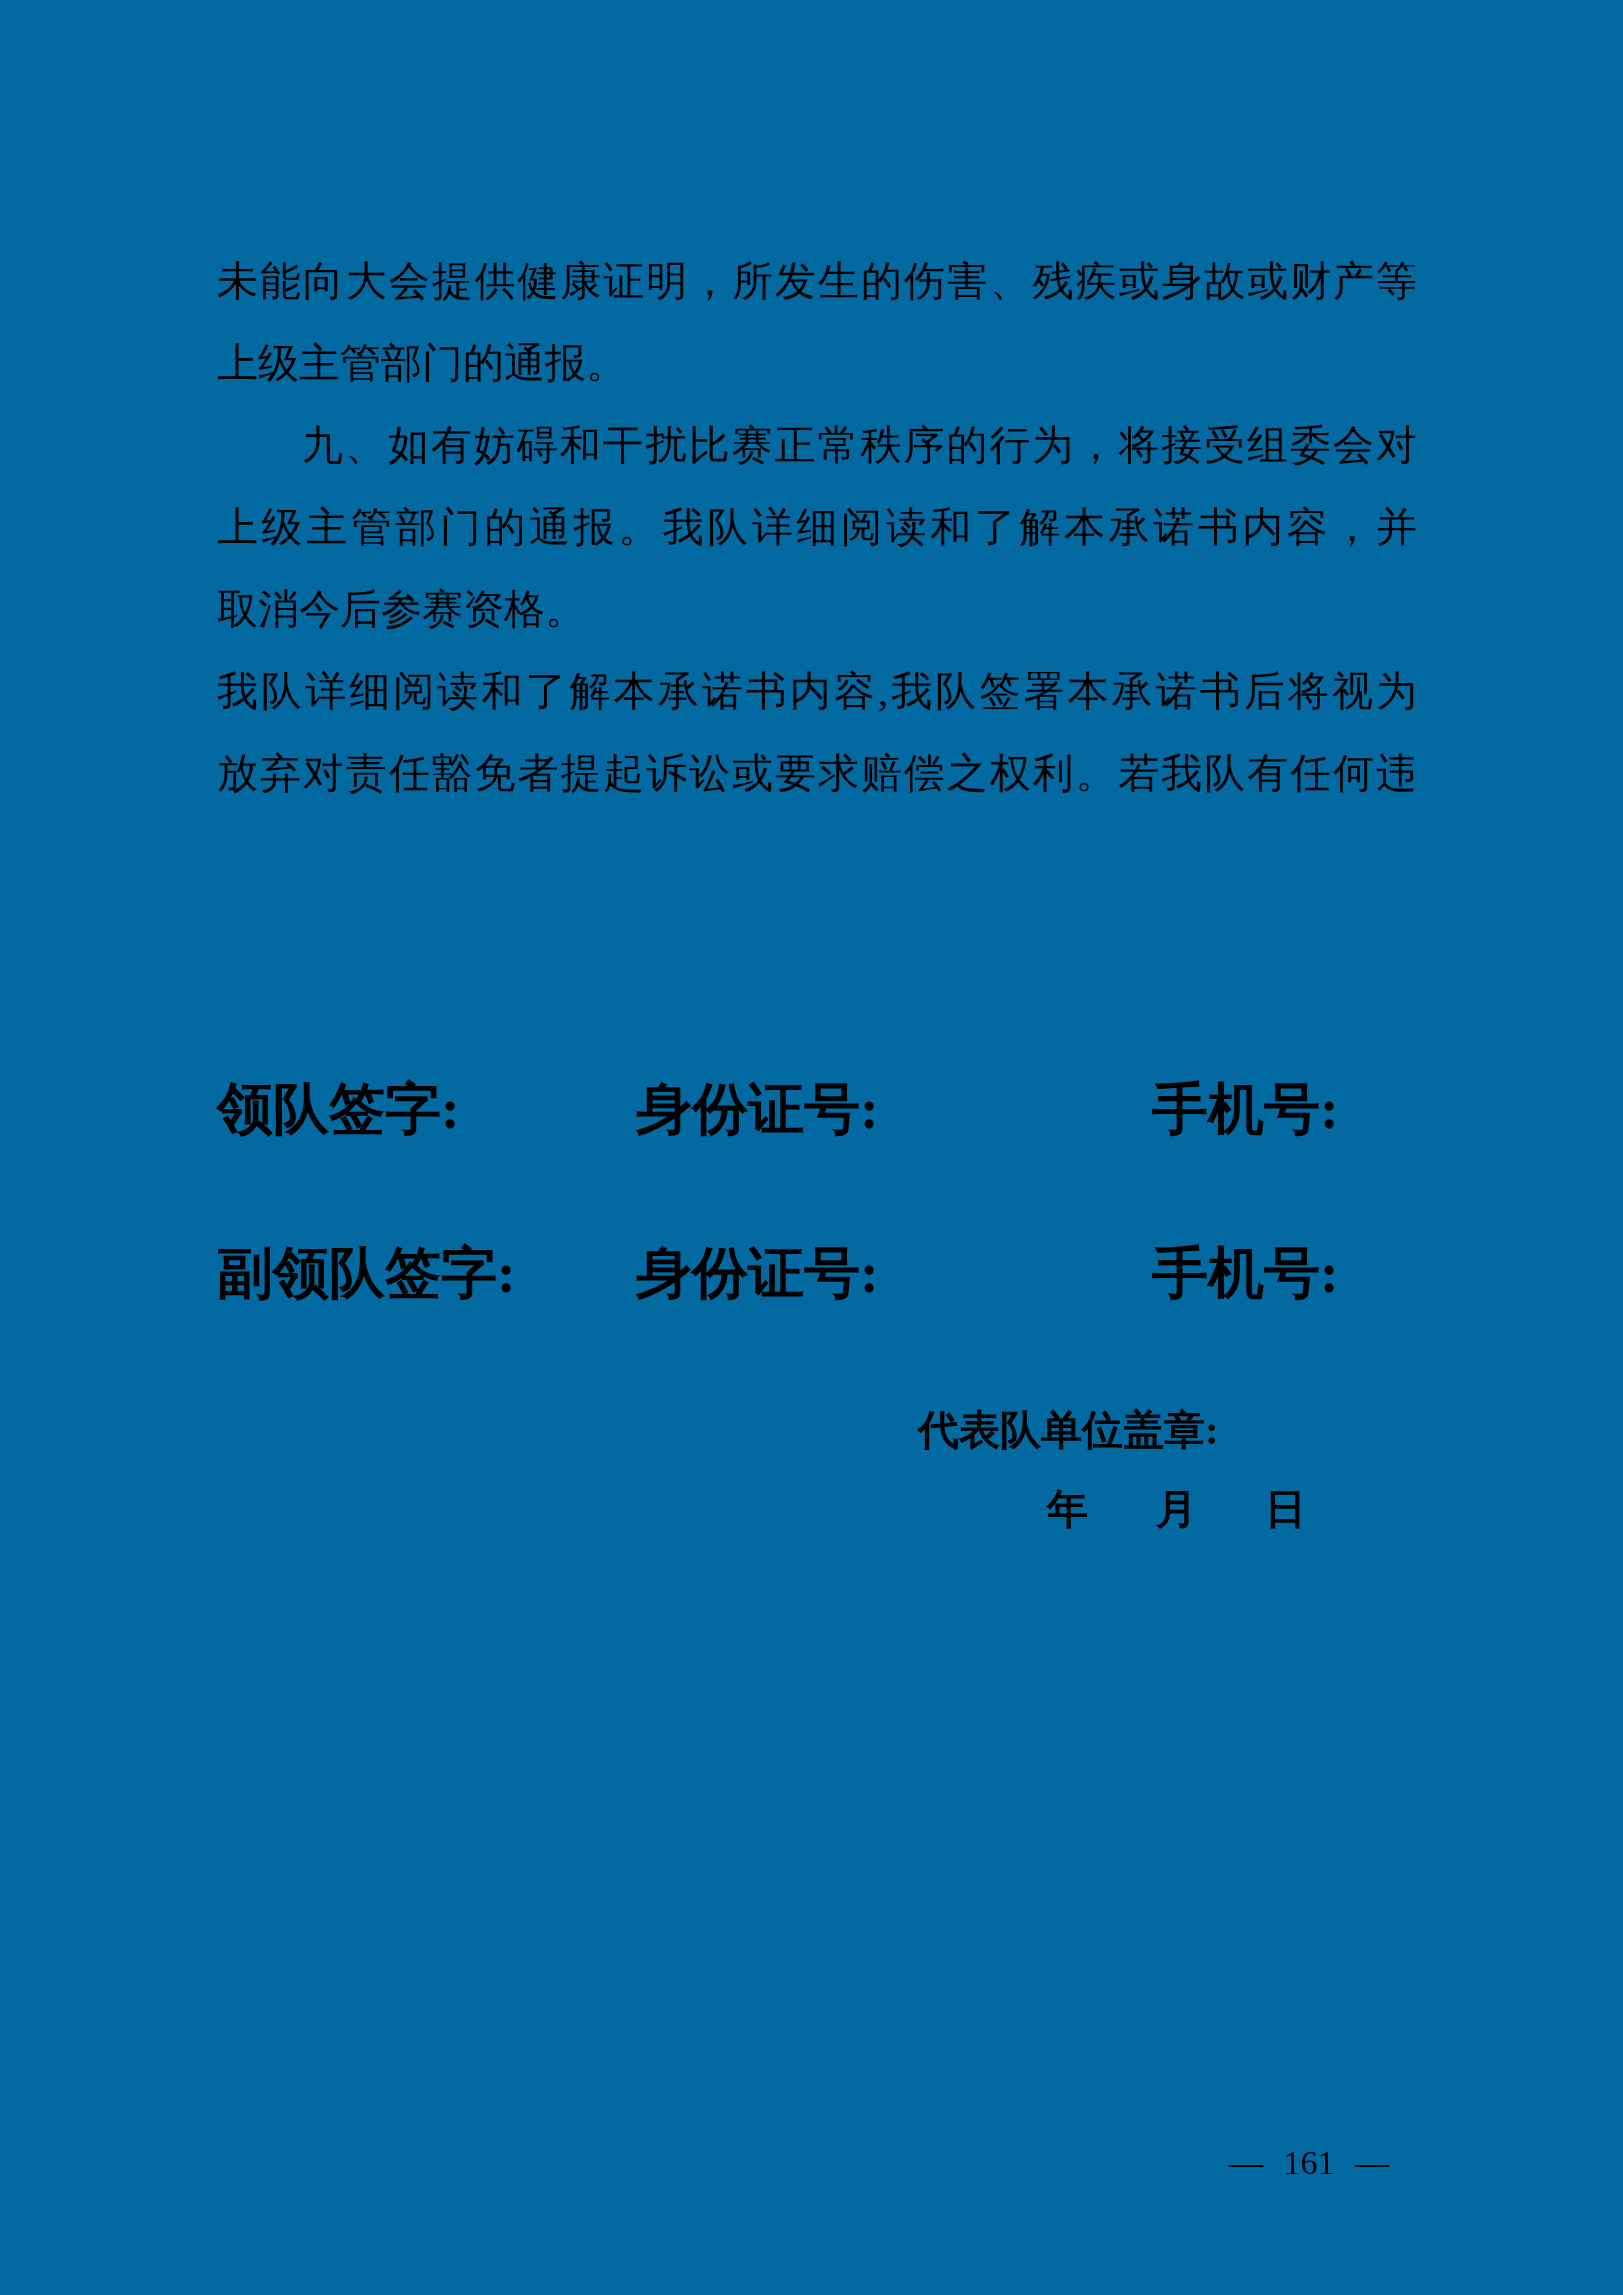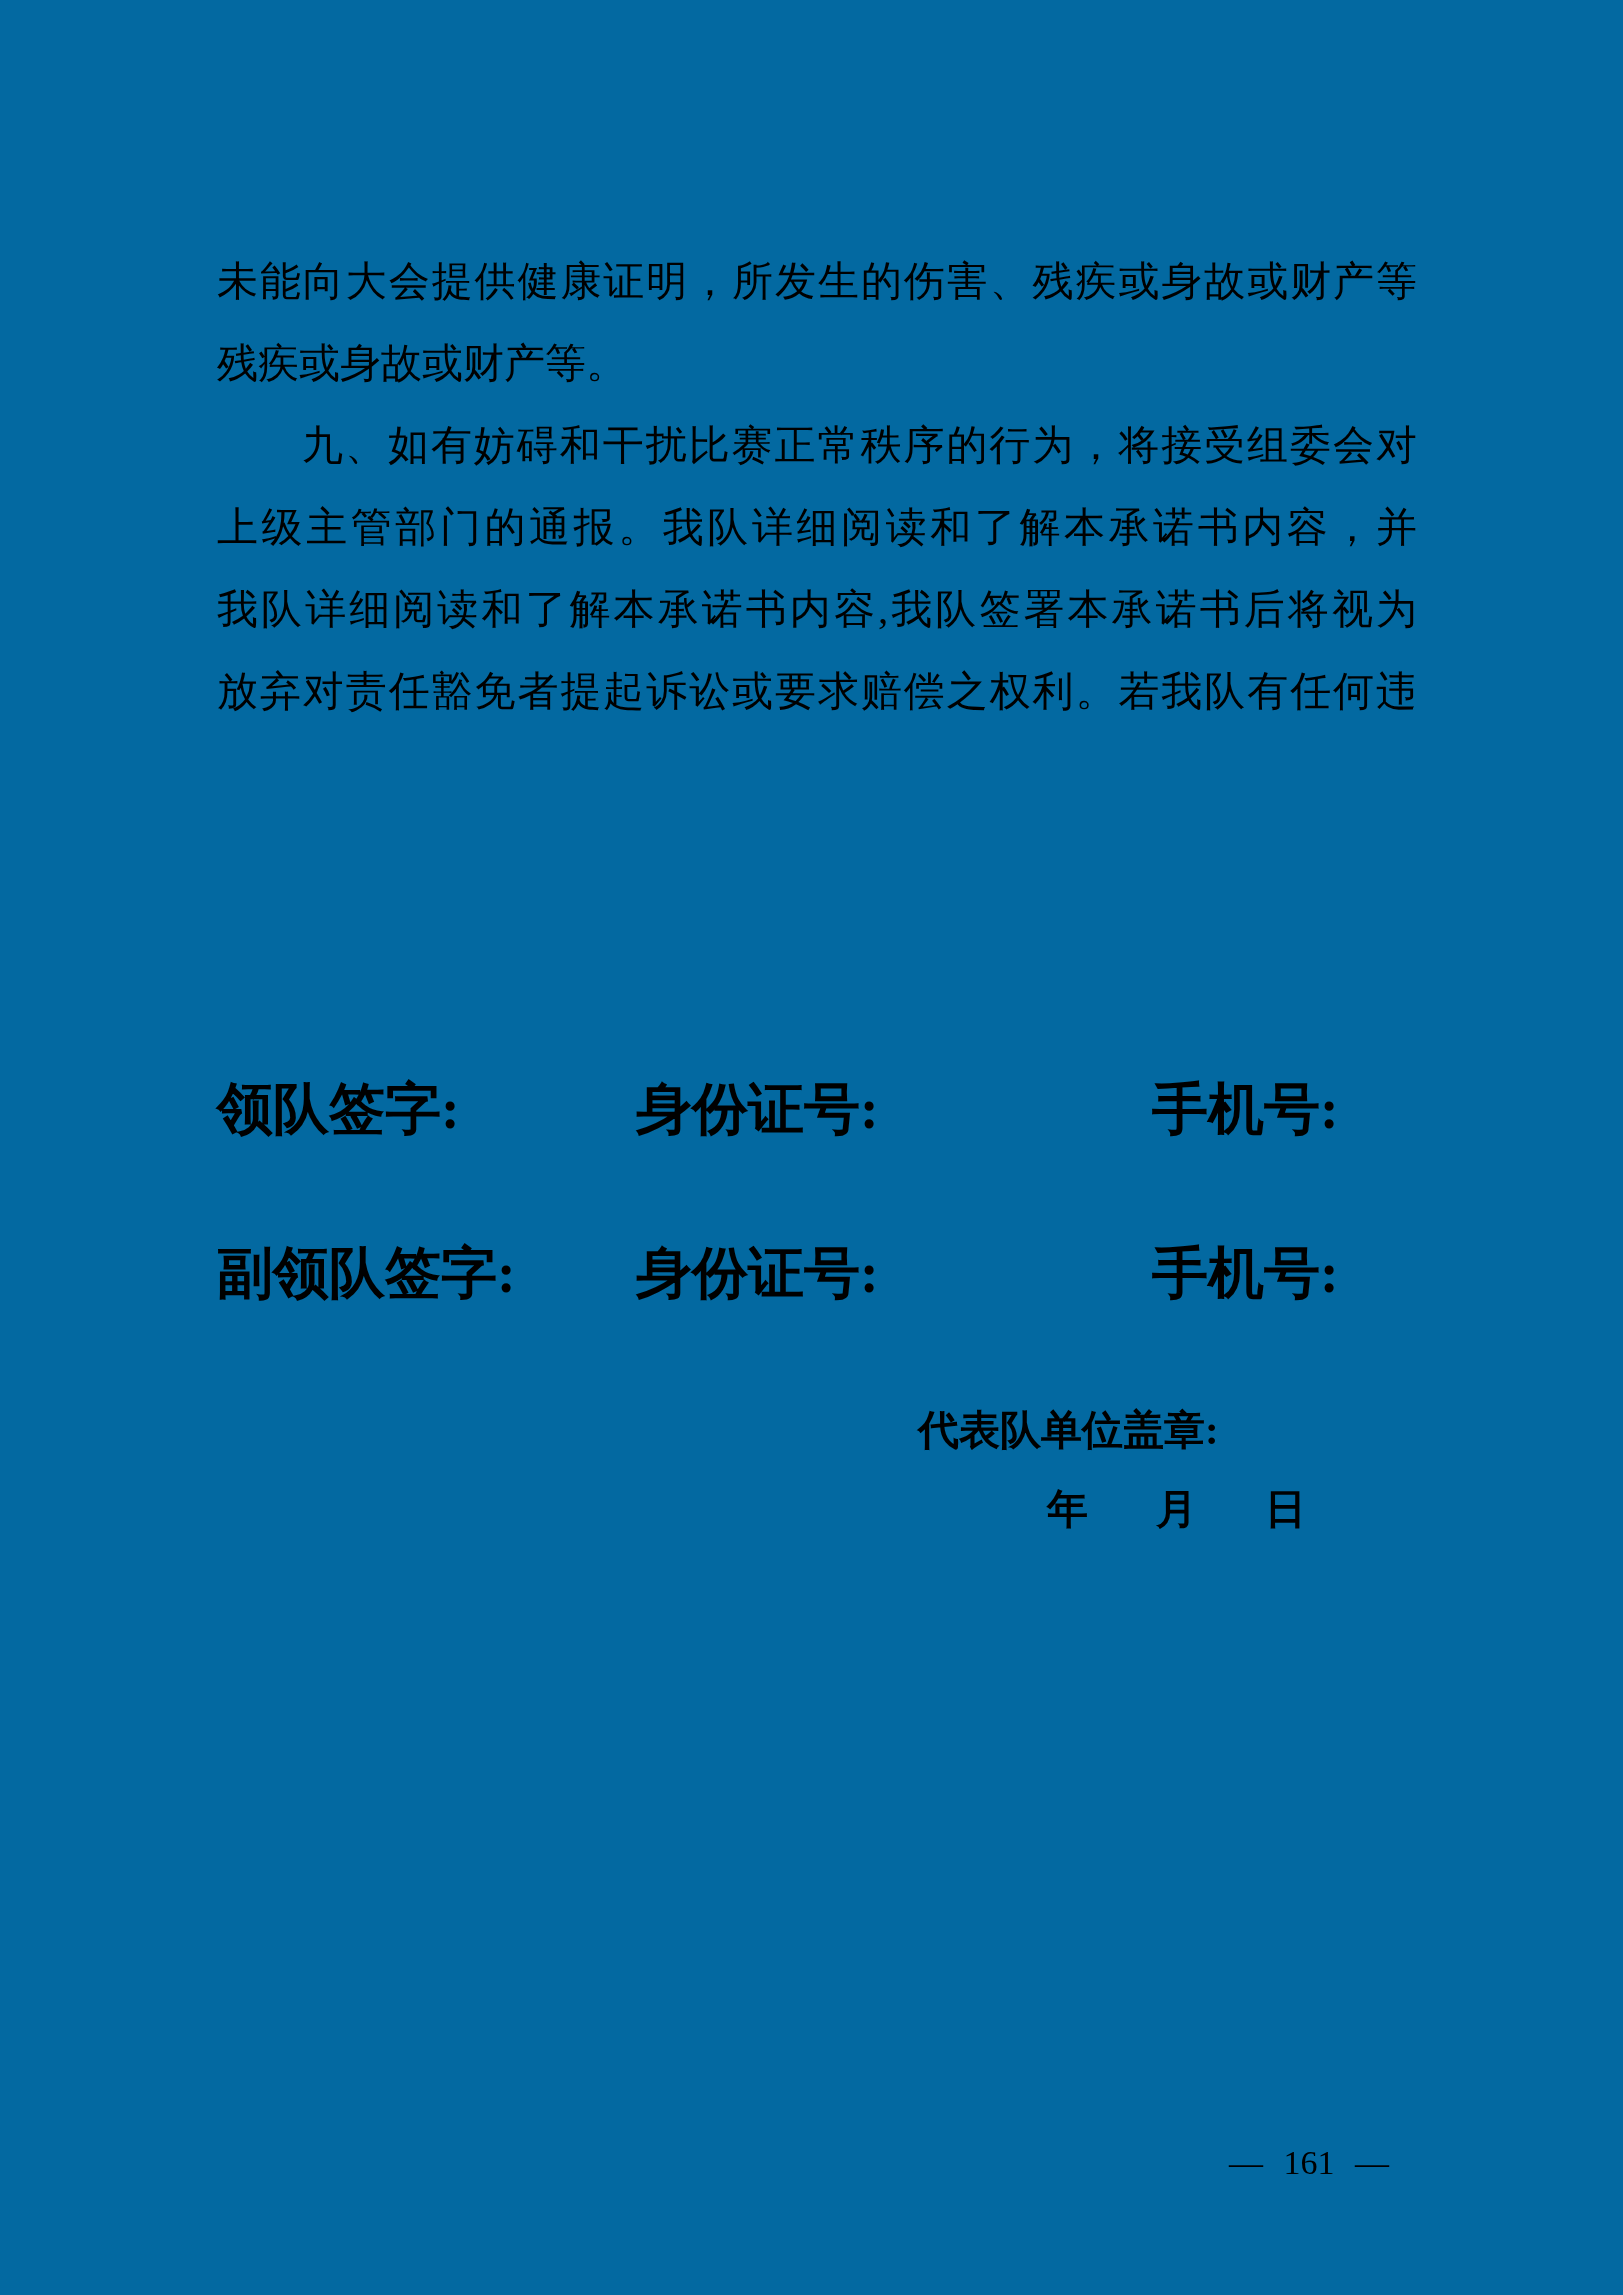--- a/index.html
+++ b/index.html
@@ -75,23 +75,24 @@
     white-space: nowrap;
   }
 </style>
 </head>
 <body>
 
 <div class="page">
 
   <div class="body-text">
     <div class="tline">未能向大会提供健康证明，所发生的伤害、残疾或身故或财产等</div>
-    <div class="tline short">残疾或身故或财产等。</div>
+    <div class="tline short">上级主管部门的通报。</div>
     <div class="tline indent">九、如有妨碍和干扰比赛正常秩序的行为，将接受组委会对</div>
     <div class="tline">上级主管部门的通报。我队详细阅读和了解本承诺书内容，并</div>
+    <div class="tline short">取消今后参赛资格。</div>
     <div class="tline">我队详细阅读和了解本承诺书内容,我队签署本承诺书后将视为</div>
     <div class="tline">放弃对责任豁免者提起诉讼或要求赔偿之权利。若我队有任何违</div>
   </div>
 
   <div class="sig-row" style="top:1081px;">
     <span class="sig-label sig-leader">领队签字:</span>
     <span class="sig-label sig-id">身份证号:</span>
     <span class="sig-label sig-phone">手机号:</span>
   </div>
 

